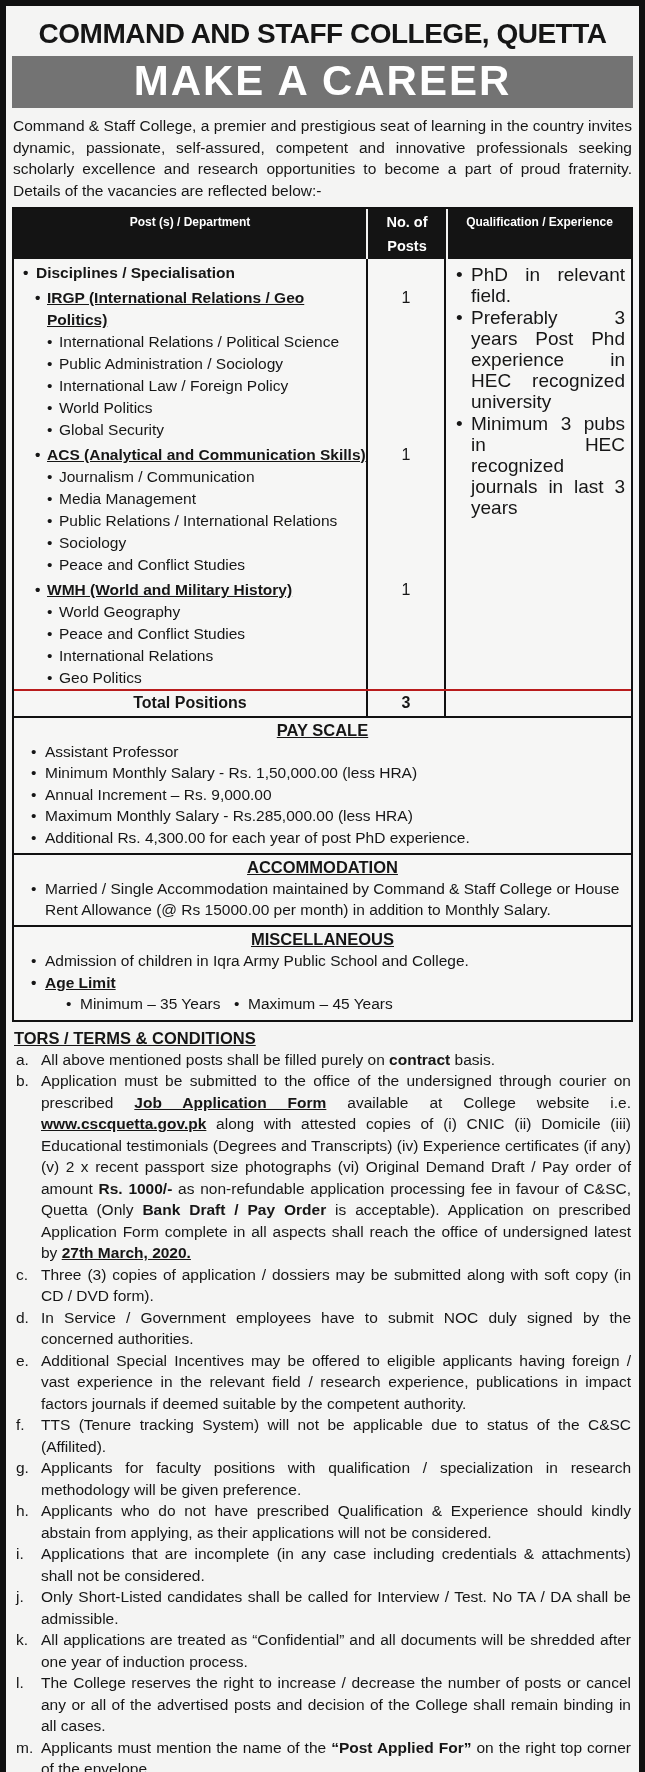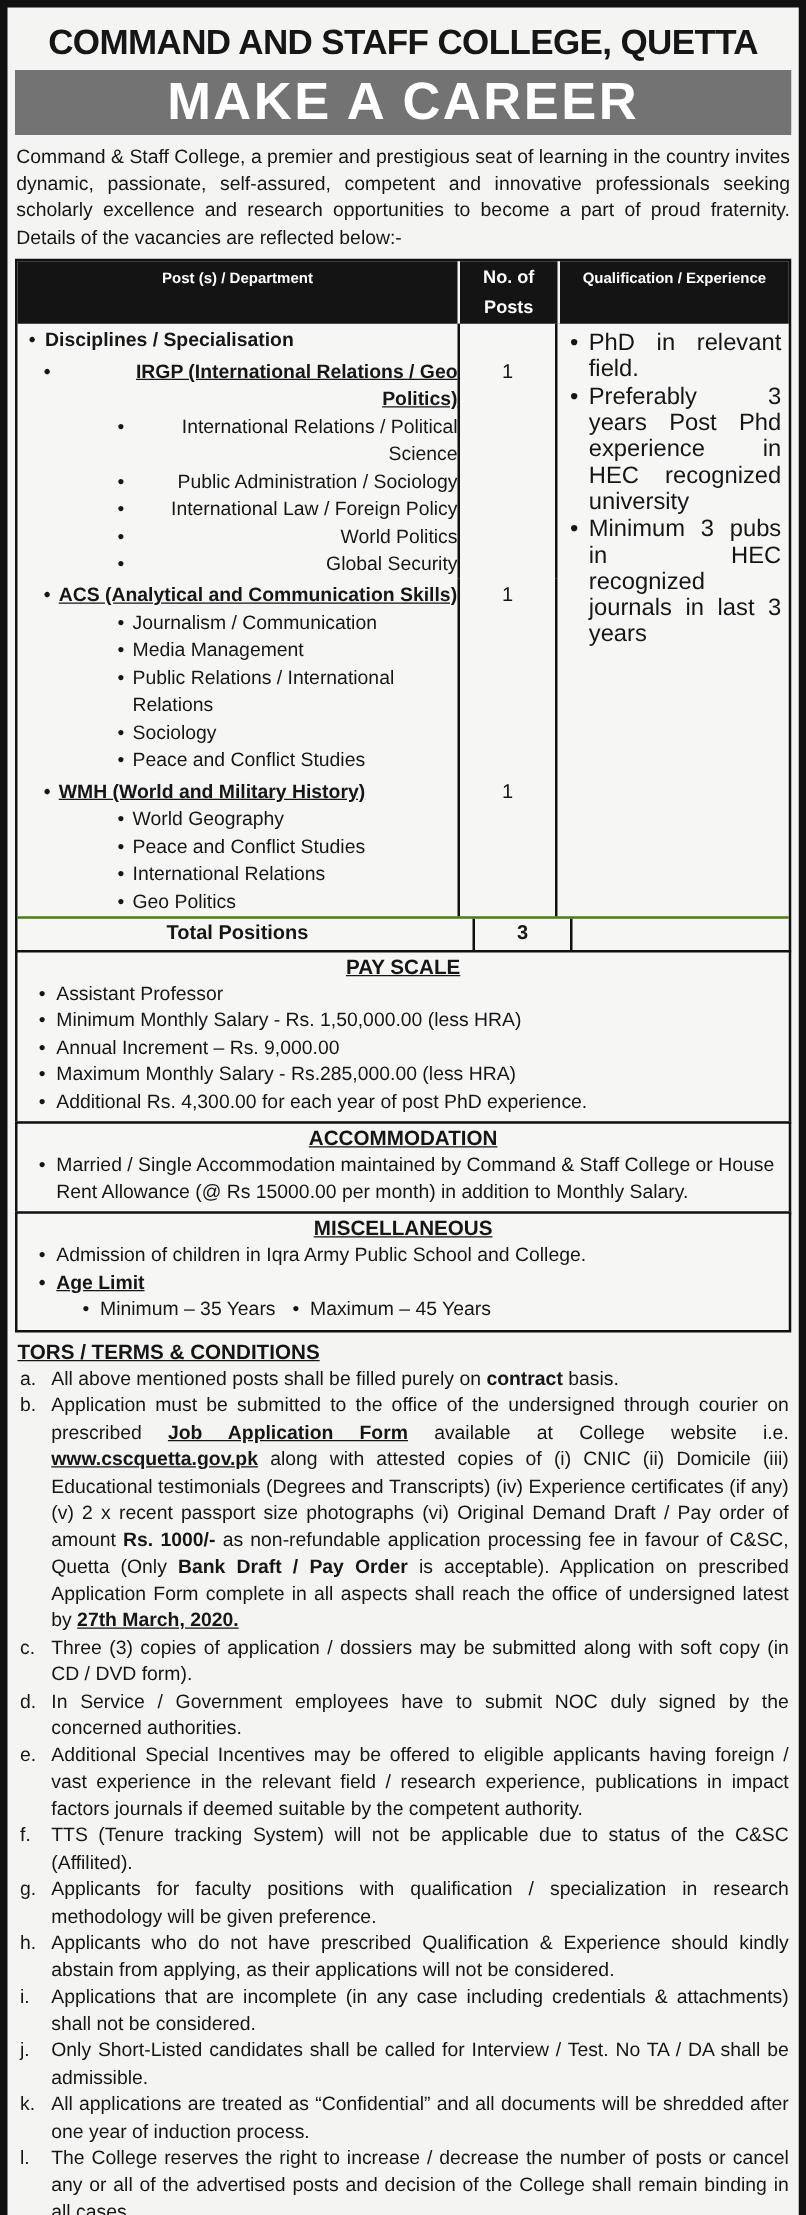--- a/index.html
+++ b/index.html
@@ -22,27 +22,27 @@
   .posts-cell{grid-column:1;padding-top:3px;}
   .num-cell{grid-column:2;border-left:2px solid #111;border-right:2px solid #111;text-align:center;font-size:16px;line-height:22px;padding-top:3px;}
   .qual-cell{grid-column:3;padding:5px 6px 0 6px;}
 
   .l1,.l2,.l3{font-size:15.5px;line-height:22px;position:relative;}
   .l1{font-weight:bold;padding-left:22px;}
   .l1::before{content:"\2022";position:absolute;left:9px;}
   .l2{font-weight:bold;padding-left:33px;}
   .l2::before{content:"\2022";position:absolute;left:21px;}
   .l2 .hd{text-decoration:underline;}
-  .l3{padding-left:45px;margin-left:47px;}
+  .l3{padding-left:45px;}
   .l3::before{content:"\2022";position:absolute;left:33px;}
 
   .qb{font-size:19px;line-height:21px;position:relative;padding-left:19px;text-align:justify;margin-bottom:1px;}
   .qb::before{content:"\2022";position:absolute;left:4px;}
 
-  .vtotal{display:grid;grid-template-columns:352px 80px auto;border-top:2px solid #4d7c0f;gap:12px;}
+  .vtotal{display:grid;grid-template-columns:352px 80px auto;border-top:2px solid #b91c1c;}
   .tot-label{font-weight:bold;text-align:center;font-size:16px;line-height:20px;padding:2px 0 3px;}
   .tot-num{font-weight:bold;text-align:center;font-size:16px;line-height:20px;padding:2px 0 3px;border-left:2px solid #111;border-right:2px solid #111;}
 
   
   .box{border:2.5px solid #111;margin:-2.5px 1px 0;padding:1px 8px 5px;background:#f6f6f5;}
   .box-title{text-align:center;font-weight:bold;font-size:16.5px;line-height:22px;text-decoration:underline;}
   .bb{font-size:15.5px;line-height:21.5px;position:relative;padding-left:23px;}
   .bb::before{content:"\2022";position:absolute;left:9px;}
   .bb.bold-u{font-weight:bold;}
   .bb.bold-u .ul{text-decoration:underline;}
@@ -78,21 +78,21 @@
     <div class="vhead">
       <div class="th th1">Post (s) / Department</div>
       <div class="th th2">No. of Posts</div>
       <div class="th th3">Qualification / Experience</div>
     </div>
     <div class="vbody" id="vbody">
         <div class="posts-cell" style="grid-row: 1;">
           <div class="l1">Disciplines / Specialisation</div>
         </div>
         <div class="num-cell" style="grid-row: 1;"></div>
-        <div class="posts-cell" style="grid-row: 2; text-align: right;">
+        <div class="posts-cell" style="grid-row: 2;">
           <div class="l2"><span class="hd">IRGP (International Relations / Geo Politics)</span></div>
           <div class="l3">International Relations / Political Science</div>
           <div class="l3">Public Administration / Sociology</div>
           <div class="l3">International Law / Foreign Policy</div>
           <div class="l3">World Politics</div>
           <div class="l3">Global Security</div>
         </div>
         <div class="num-cell" style="grid-row: 2;">1</div>
         <div class="posts-cell" style="grid-row: 3;">
           <div class="l2"><span class="hd">ACS (Analytical and Communication Skills)</span></div>

